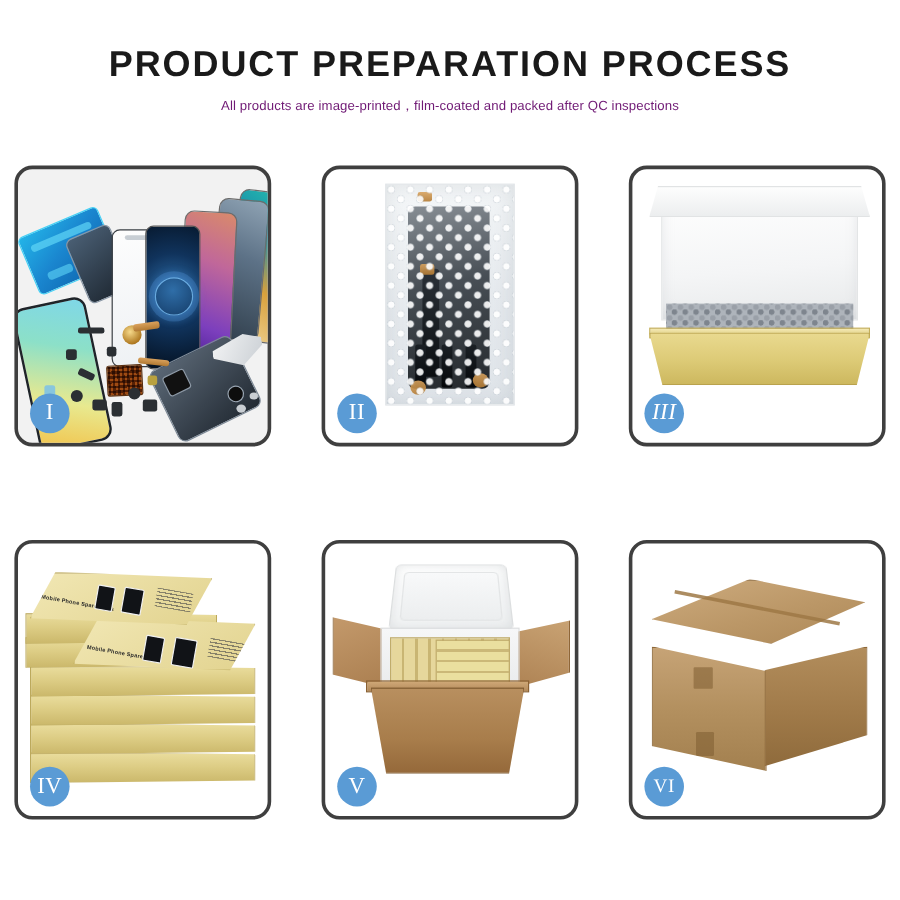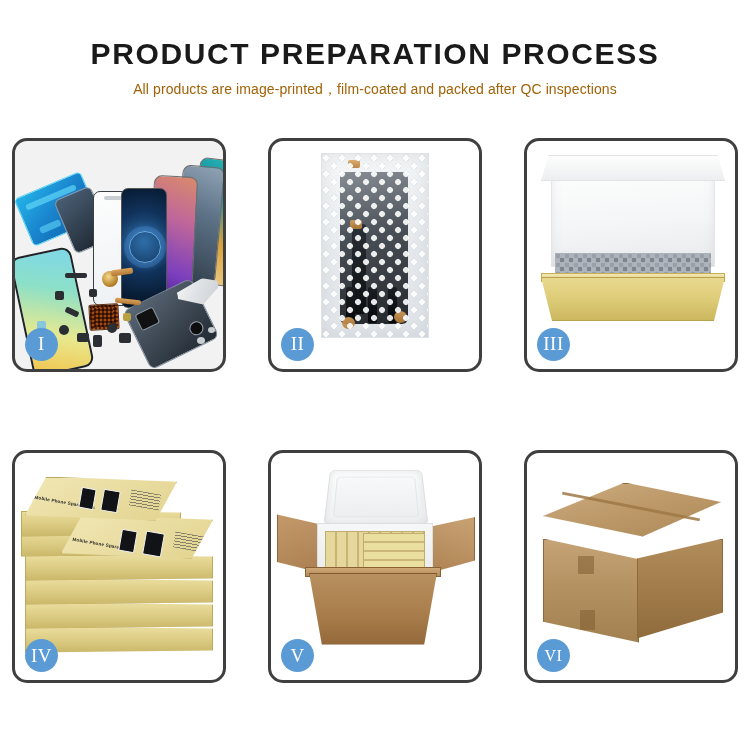--- a/index.html
+++ b/index.html
@@ -16,22 +16,22 @@
   .title {
     font-size: 30px;
     font-weight: bold;
     letter-spacing: 1.6px;
     color: #1a1a1a;
     line-height: 1.05;
     white-space: nowrap;
   }
   .subtitle {
     margin-top: 11px;
-    font-size: 14px;
-    color: #a16207;
+    font-size: 11px;
+    color: #701a75;
     letter-spacing: 0.1px;
     white-space: nowrap;
   }
 
   
   .grid {
     position: absolute;
     left: 12px;
     top: 138px;
     width: 726px;
@@ -433,21 +433,21 @@
         <div class="legB" style="left:46px;"></div>
         <div class="legC" style="left:66px;"></div>
         <div class="tape" style="left:20px;bottom:8px;width:13px;height:12px;border-radius:50%;"></div>
         <div class="tape" style="left:72px;bottom:14px;width:13px;height:12px;border-radius:50%;"></div>
         <div class="bubbles"></div>
       </div>
     </div>
     <div class="badge" style="background: rgb(90, 155, 213);">II</div>
   </div>
 
-  <div class="panel p3" style="border-color: rgb(63, 63, 63);">
+  <div class="panel p3" style="border-color: rgb(63, 63, 63); font-style: italic;">
     <div class="stage">
       <div class="lidback"></div>
       <div class="lidfold"></div>
       <div class="foamFill"></div>
       <div class="boxRim"></div>
       <div class="boxBody"></div>
     </div>
     <div class="badge" style="background: rgb(90, 155, 213);">III</div>
   </div>
 

